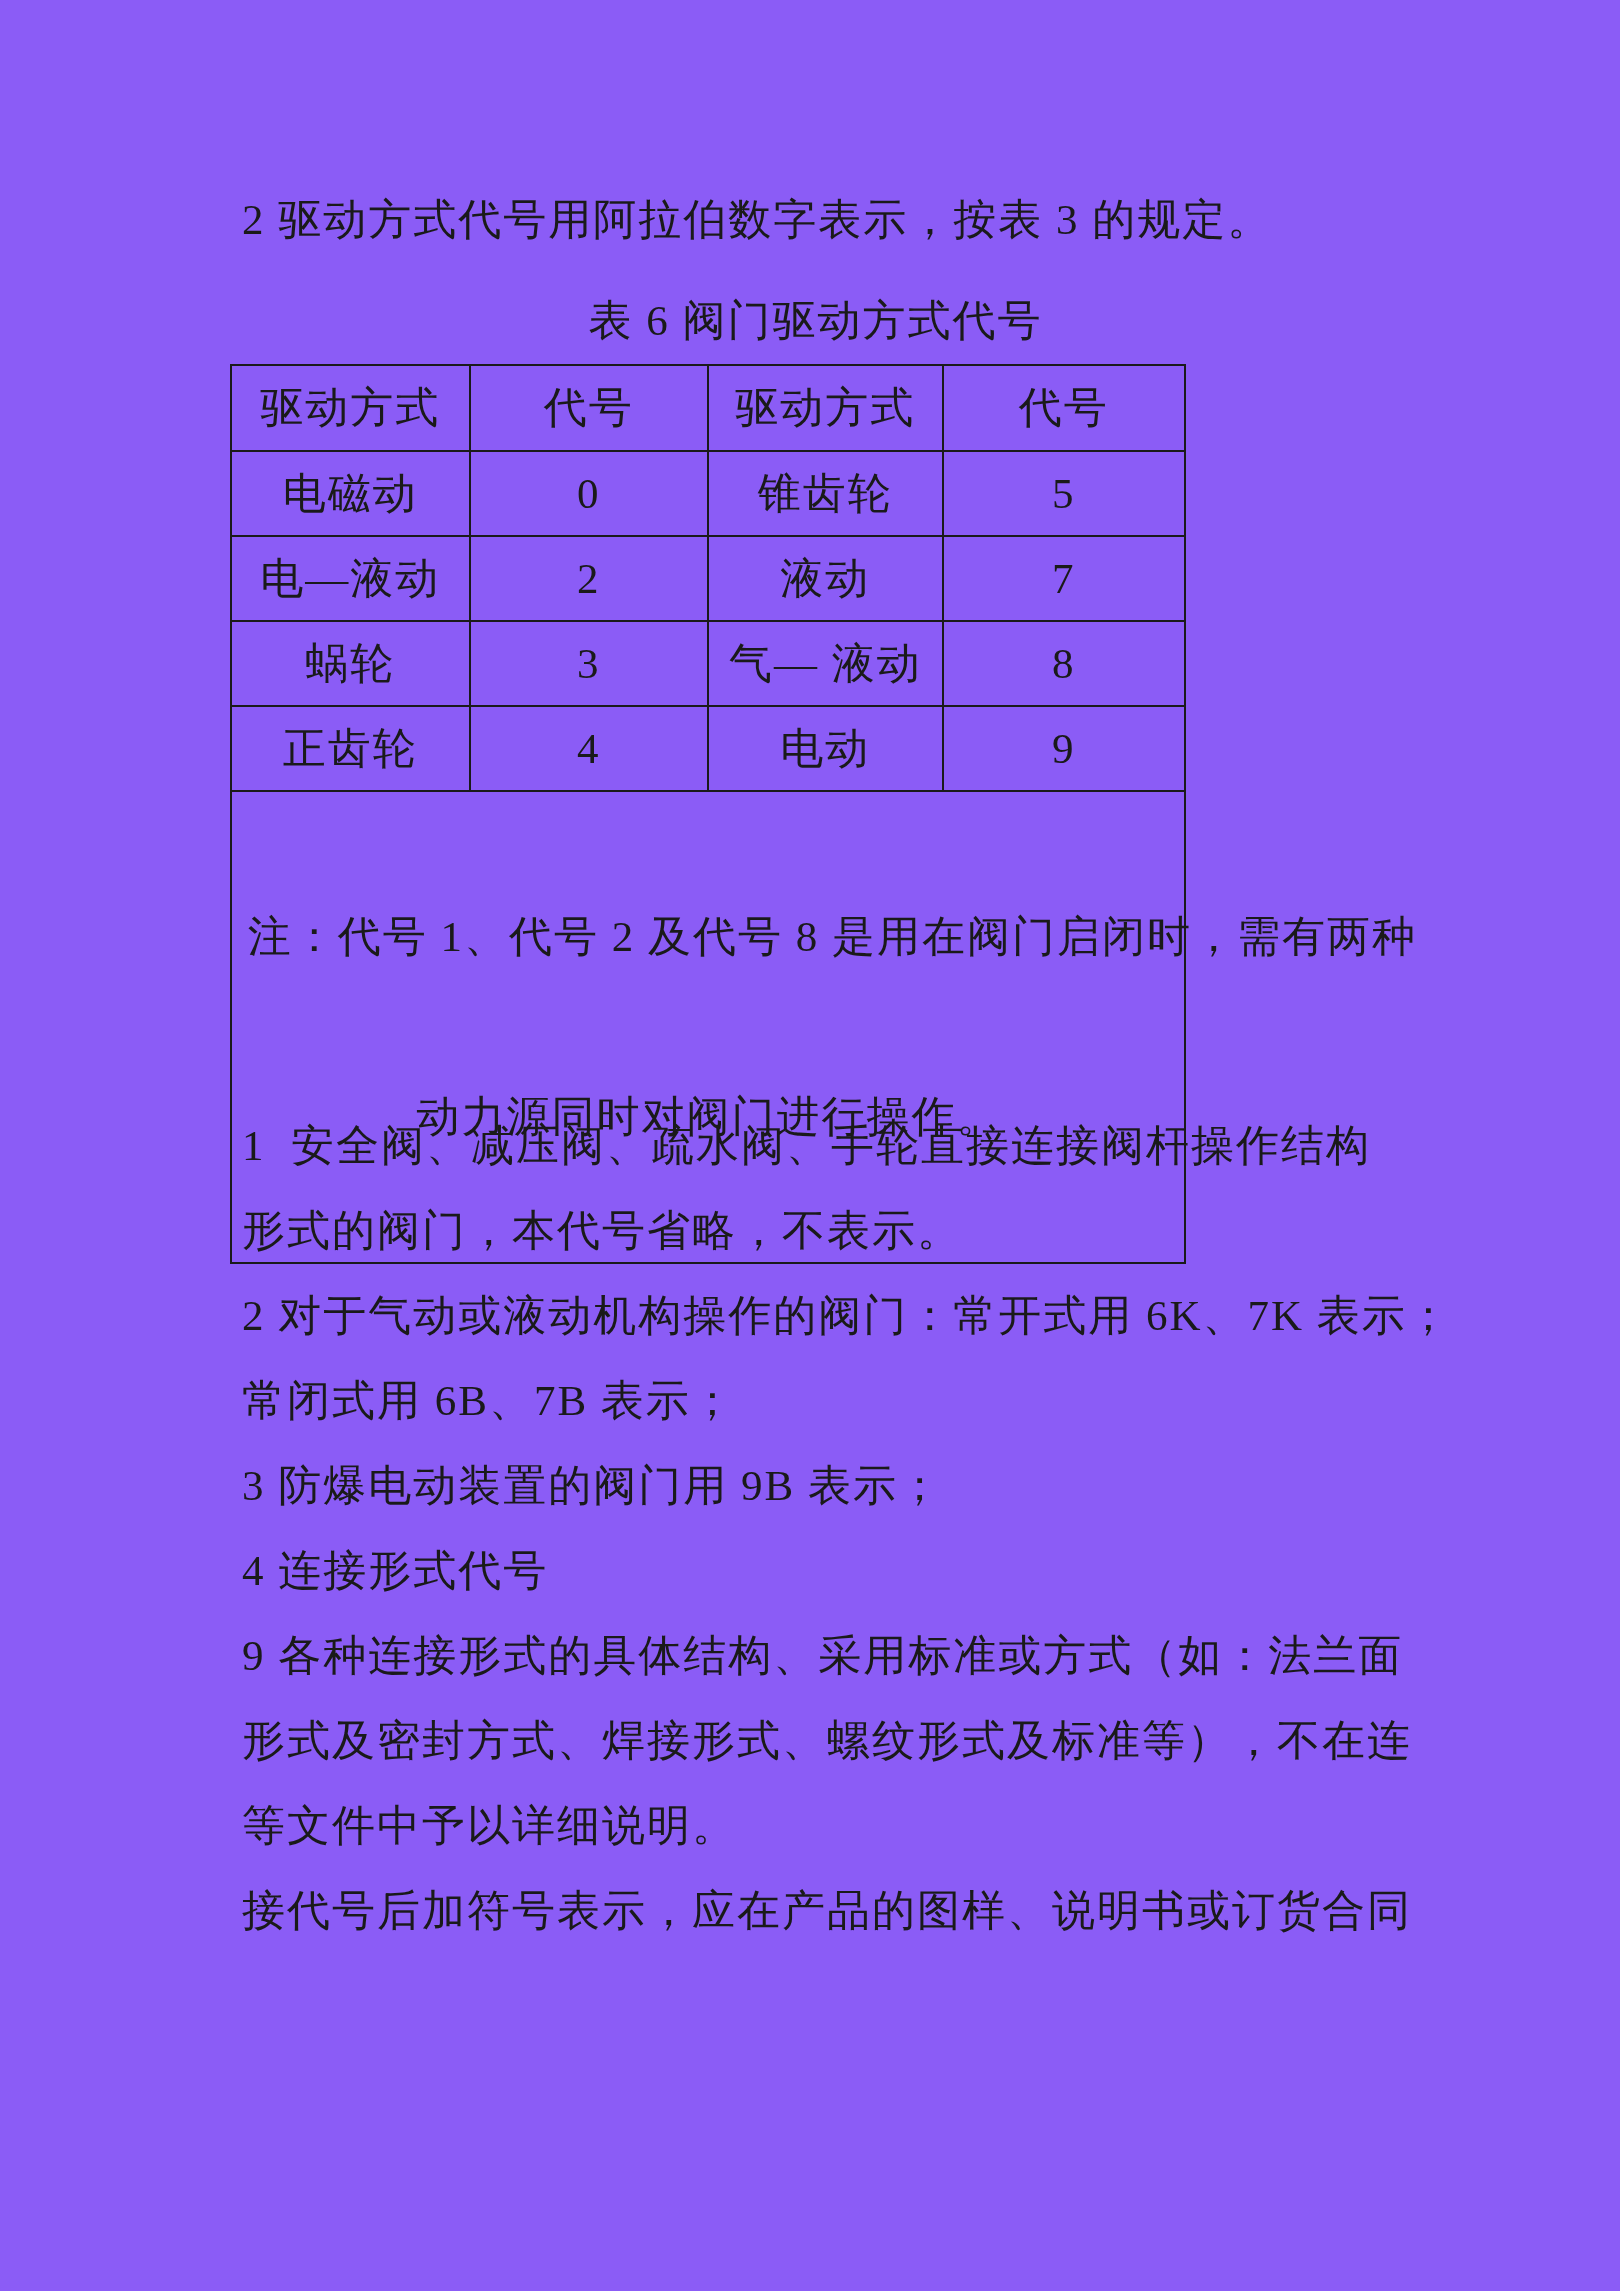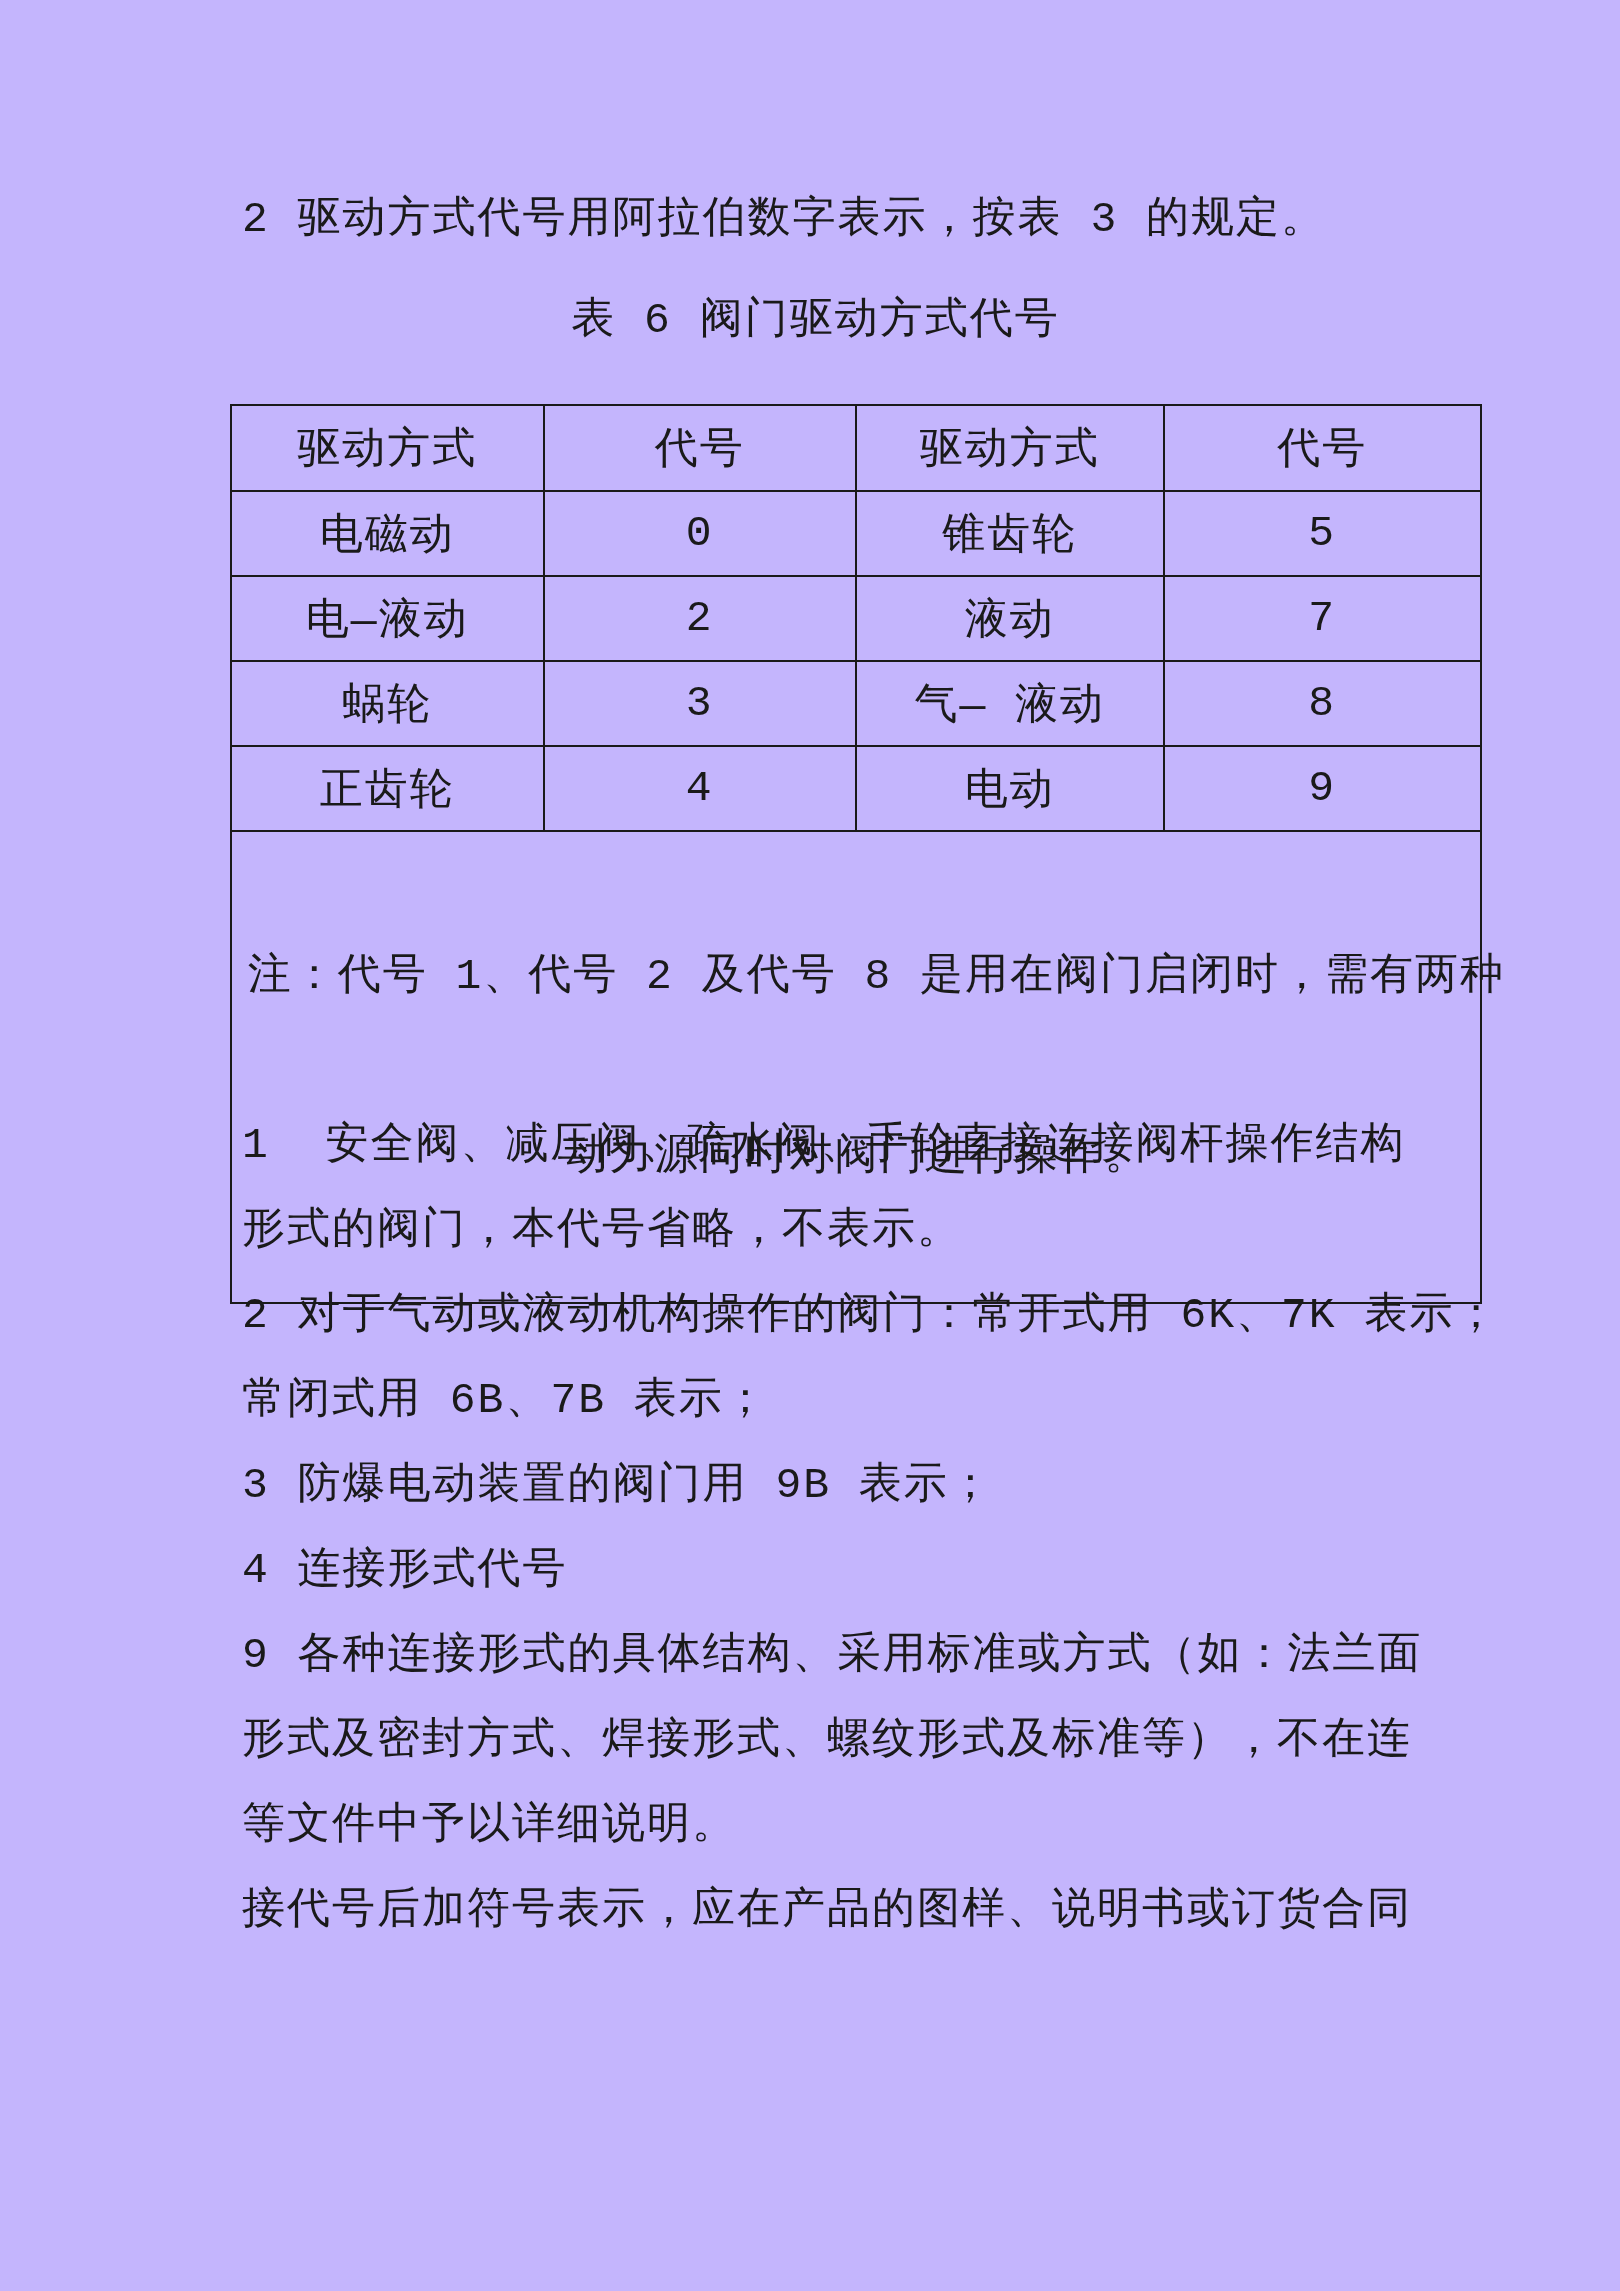--- a/index.html
+++ b/index.html
@@ -4,23 +4,23 @@
 <style>
   html, body {
     margin: 0;
     padding: 0;
     background: #ffffff;
   }
   .page {
     position: relative;
     width: 1620px;
     height: 2292px;
-    background: #c4b5fd;
+    background: #8b5cf6;
     overflow: hidden;
-    font-family: Liberation Mono, monospace;
+    font-family: Liberation Serif, serif;
     color: #1a1a1a;
   }
   .heading {
     position: absolute;
     left: 242px;
     top: 196px;
     font-size: 43px;
     line-height: 47px;
     letter-spacing: 2px;
     white-space: pre;
@@ -33,25 +33,24 @@
     text-align: center;
     font-size: 43px;
     line-height: 47px;
     letter-spacing: 2px;
     white-space: pre;
   }
   .valve-table {
     position: absolute;
     left: 230px;
     top: 364px;
-    width: 1252px;
+    width: 956px;
     border-collapse: collapse;
     table-layout: fixed;
     font-size: 43px;
-    margin-top: 40px;
   }
   .valve-table td {
     border: 2.9px solid #1a1a1a;
     text-align: center;
     vertical-align: middle;
     padding: 0;
     letter-spacing: 2px;
     white-space: pre;
   }
   .valve-table tr.header-row td { height: 84px; }

